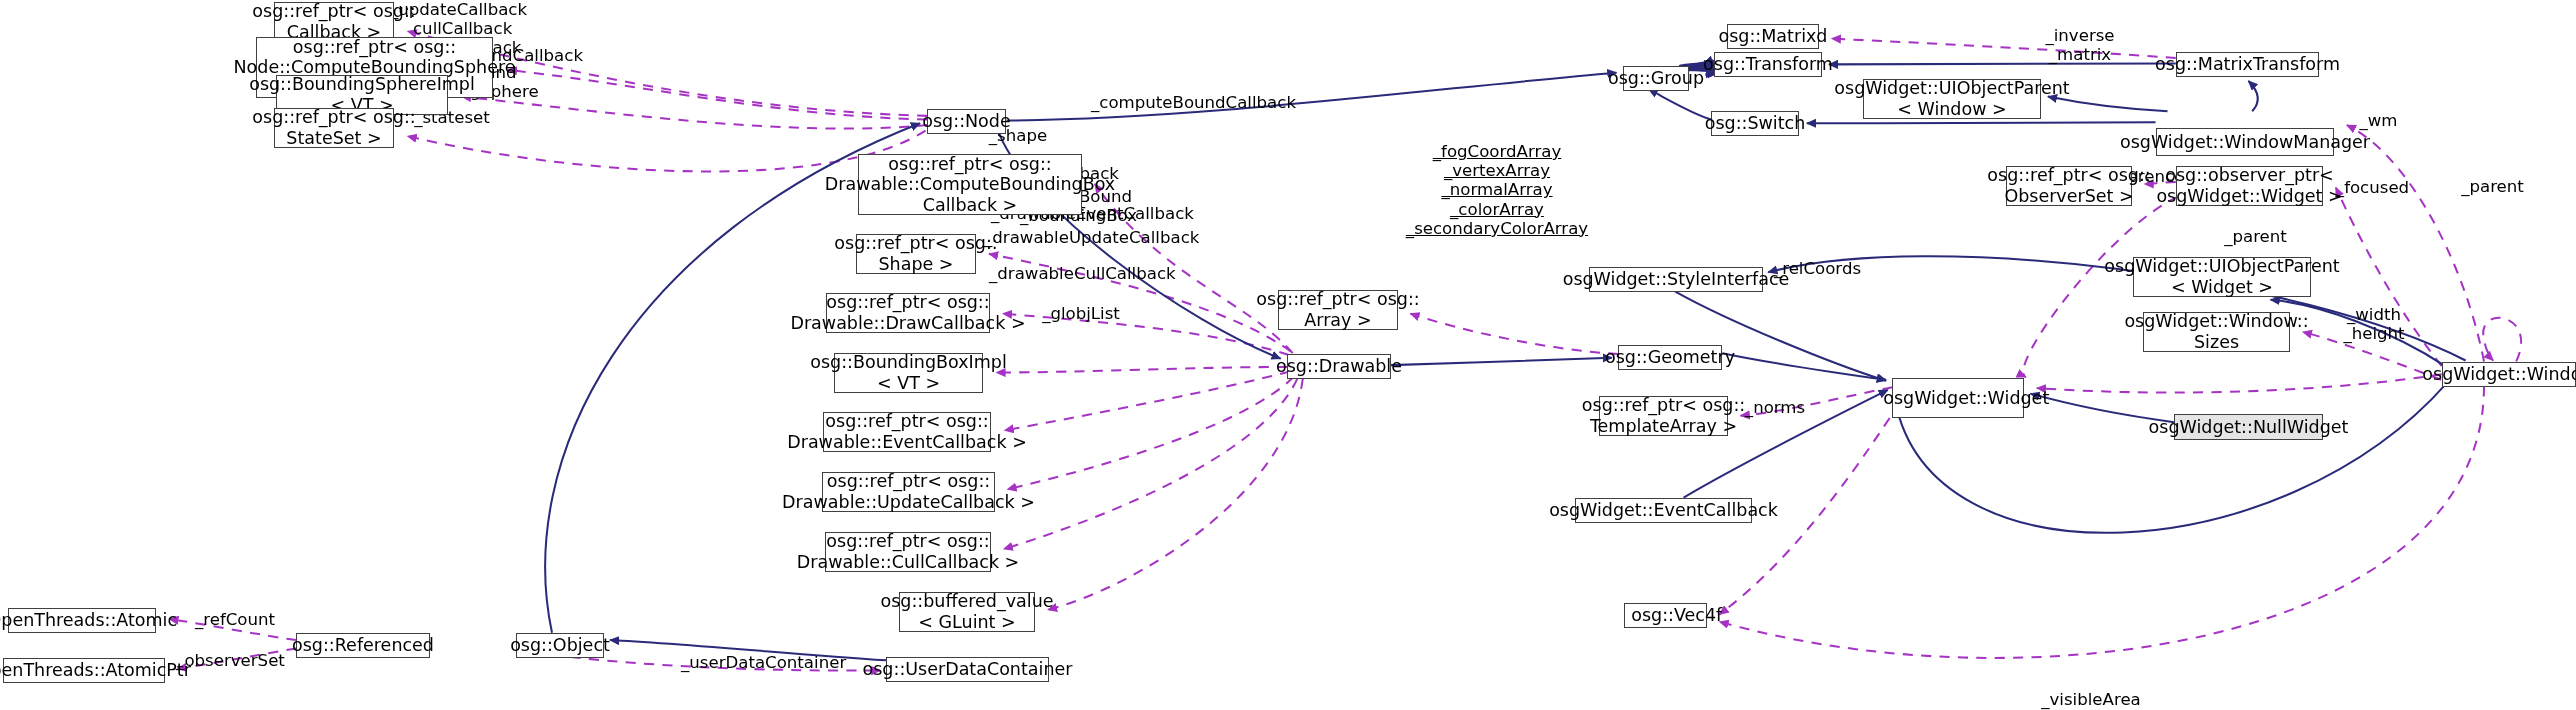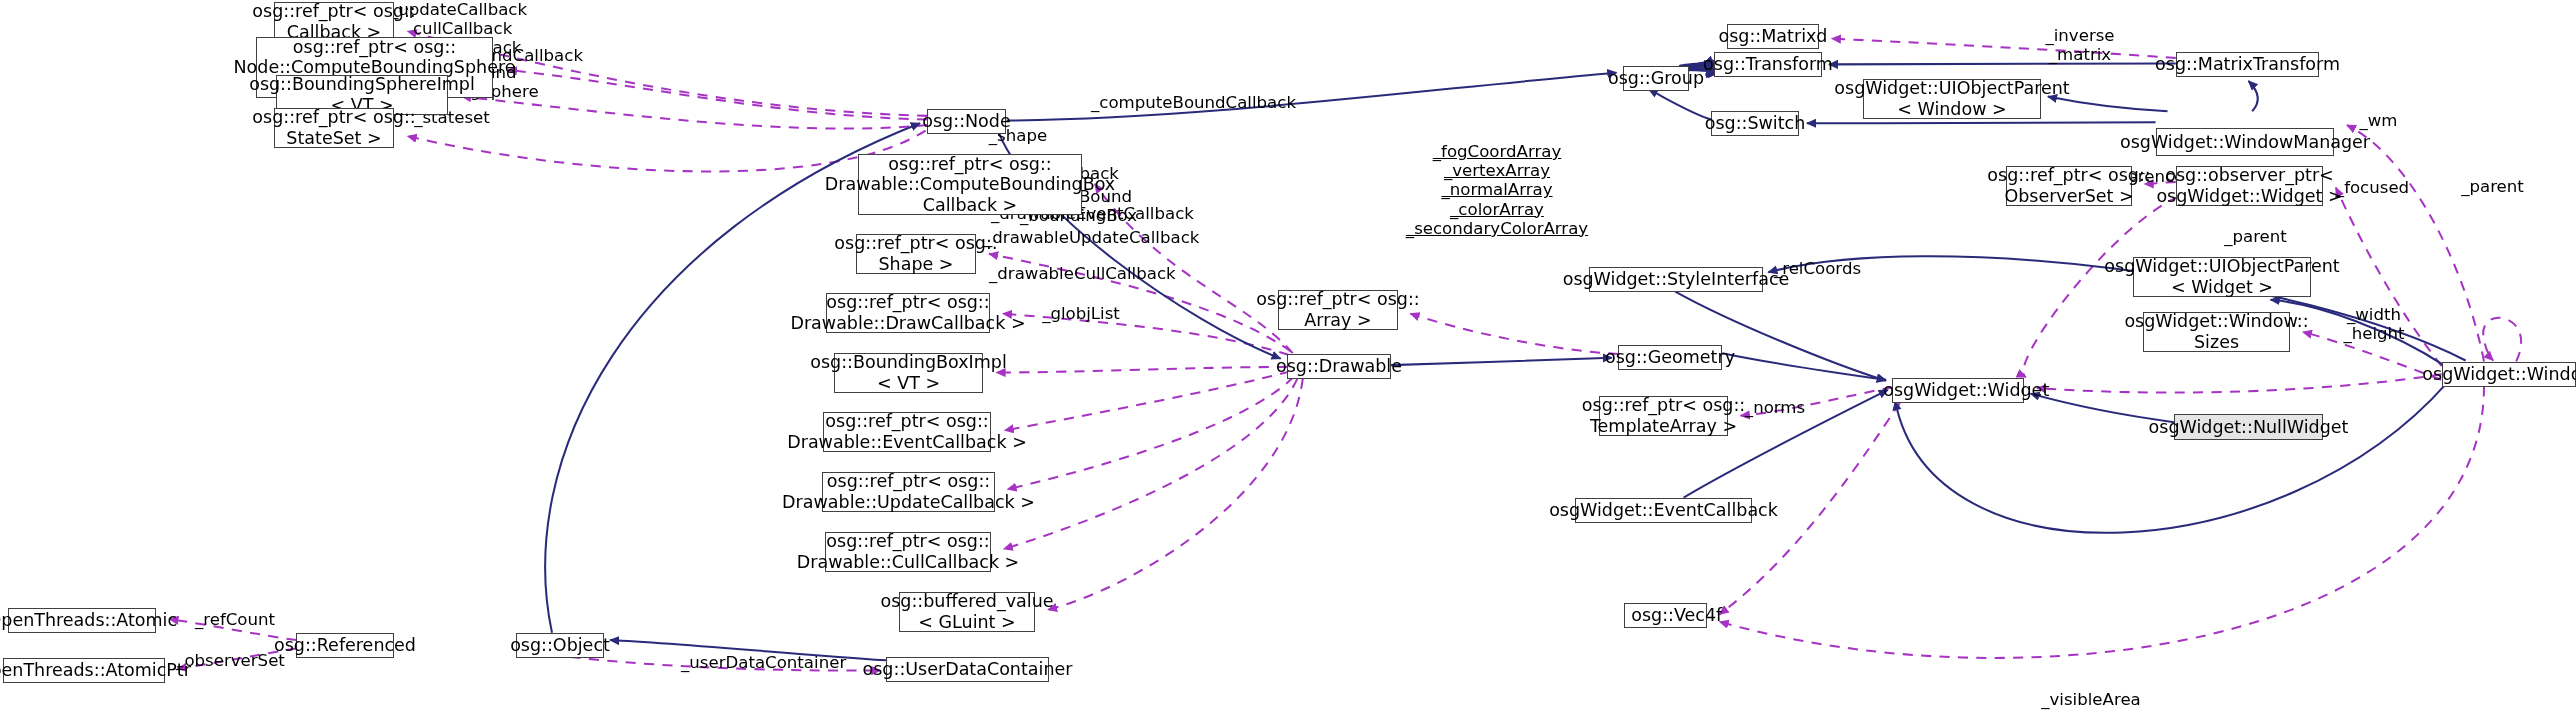--- a/index.html
+++ b/index.html
@@ -259,21 +259,21 @@
 
   <div class="node" style="left:1599px;top:396px;width:129px;height:40px;">osg::ref_ptr&lt; osg::
 TemplateArray &gt;</div>
 
   <div class="node" style="left:1589px;top:267px;width:174px;height:25px;">osgWidget::StyleInterface</div>
 
   <div class="node" style="left:1575px;top:498px;width:177px;height:25px;">osgWidget::EventCallback</div>
 
   <div class="node" style="left:1624px;top:603px;width:83px;height:25px;padding-left:28px;">osg::Vec4f</div>
 
-  <div class="node" style="left:1892px;top:378px;width:132px;height:25px;padding-left:22px;">osgWidget::Widget</div>
+  <div class="node" style="left:1892px;top:378px;width:132px;height:40px;padding-left:22px;">osgWidget::Widget</div>
 
   <div class="node" style="left:2006px;top:166px;width:126px;height:40px;">osg::ref_ptr&lt; osg::
 ObserverSet &gt;</div>
 
   <div class="node" style="left:2176px;top:166px;width:147px;height:40px;">osg::observer_ptr&lt;
 osgWidget::Widget &gt;</div>
 
   <div class="node highlight" style="left:2174px;top:414px;width:149px;height:26px;">osgWidget::NullWidget</div>
 
   <div class="node" style="left:2133px;top:257px;width:178px;height:40px;">osgWidget::UIObjectParent
@@ -296,21 +296,21 @@
   <div class="node" style="left:1711px;top:111px;width:88px;height:25px;">osg::Switch</div>
 
   <div class="node" style="left:2176px;top:52px;width:143px;height:25px;">osg::MatrixTransform</div>
 
   <div class="node" style="left:2156px;top:128px;width:178px;height:28px;">osgWidget::WindowManager</div>
 
   <div class="node" style="left:8.3px;top:608px;width:148px;height:25px;">OpenThreads::Atomic</div>
 
   <div class="node" style="left:2.8px;top:658px;width:162px;height:25px;">OpenThreads::AtomicPtr</div>
 
-  <div class="node" style="left:296px;top:633px;width:98px;height:25px;">osg::Referenced</div>
+  <div class="node" style="left:296px;top:633px;width:134px;height:25px;">osg::Referenced</div>
 
   <div class="node" style="left:516px;top:633px;width:88px;height:25px;">osg::Object</div>
 
   <div class="node" style="left:886px;top:657px;width:163px;height:25px;">osg::UserDataContainer</div>
 
   <div class="elabel" style="left:385px;top:0px;width:147px;">_updateCallback
 _cullCallback
 _eventCallback</div>
 
   <div class="elabel" style="left:378px;top:46px;width:184px;">_computeBoundCallback</div>

